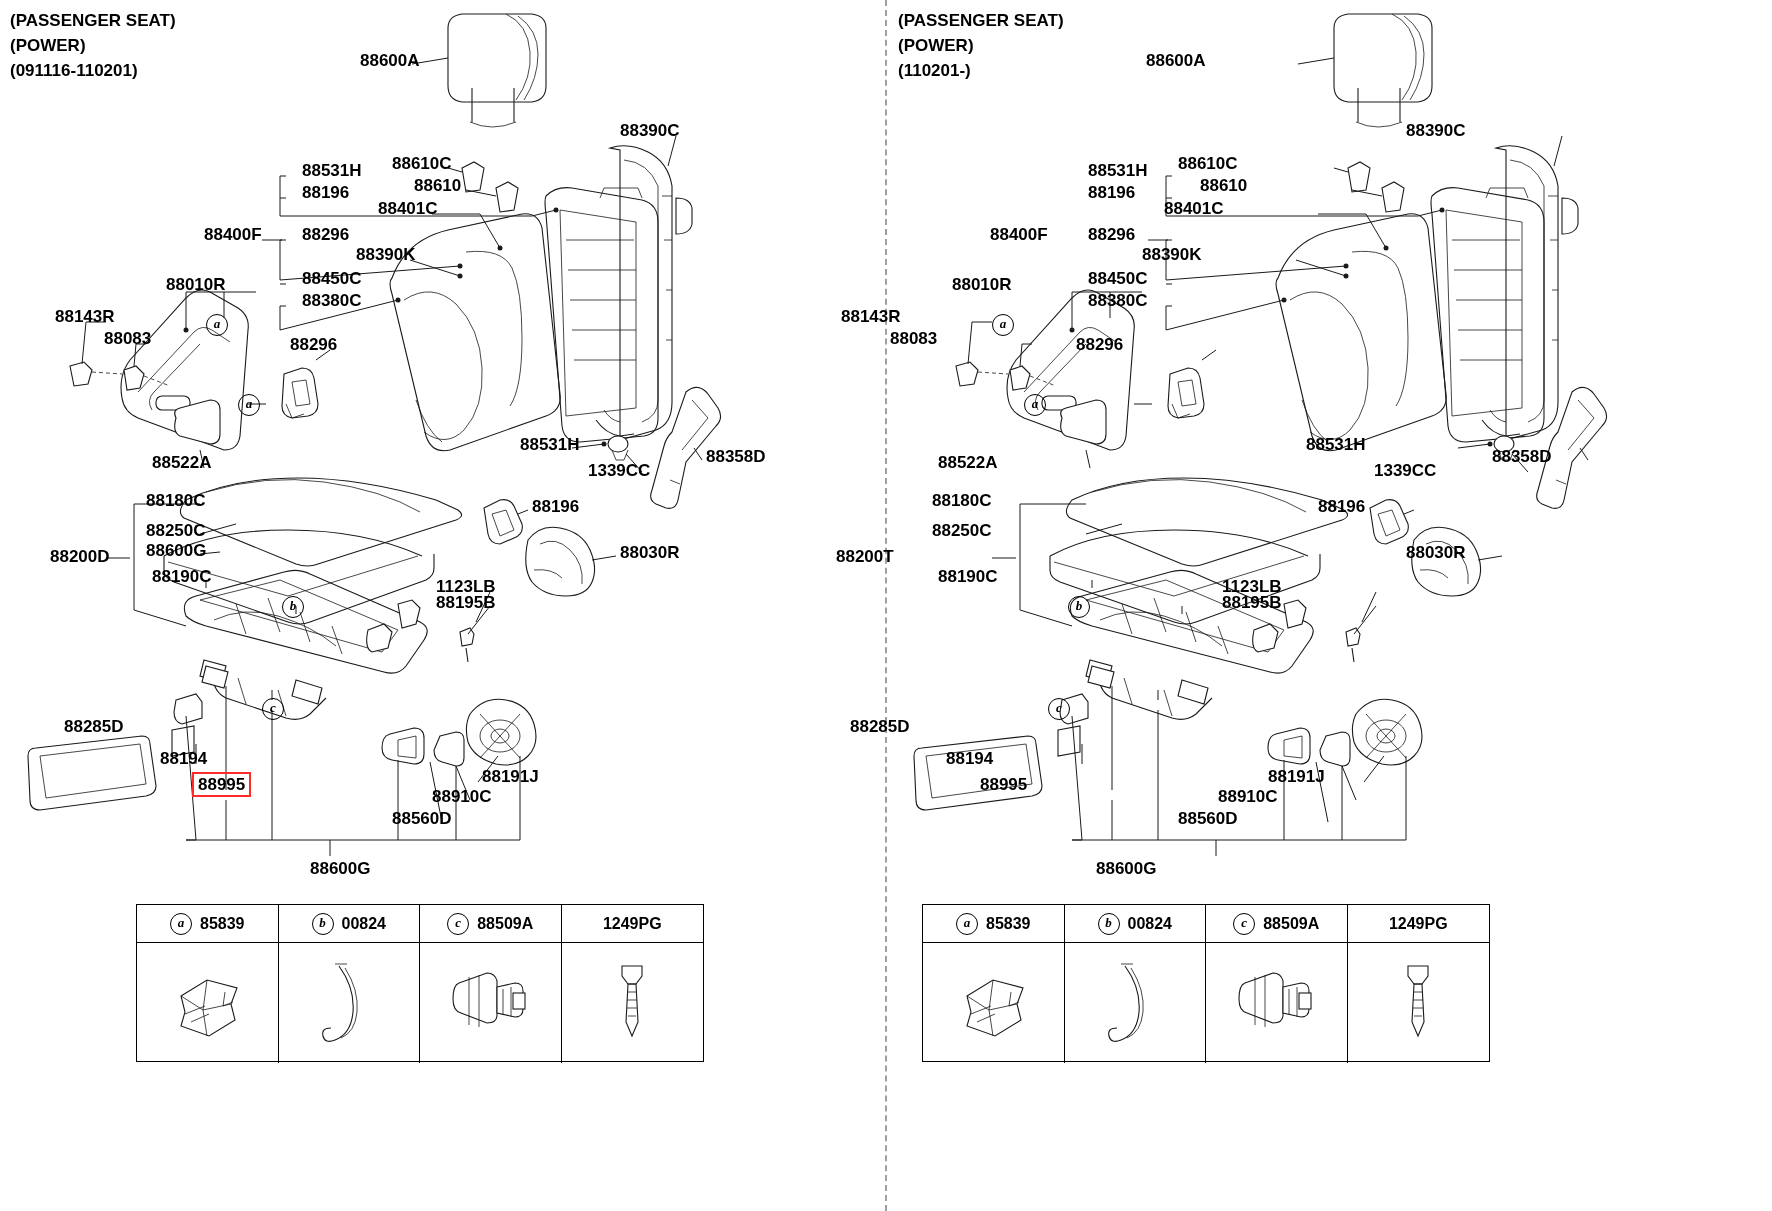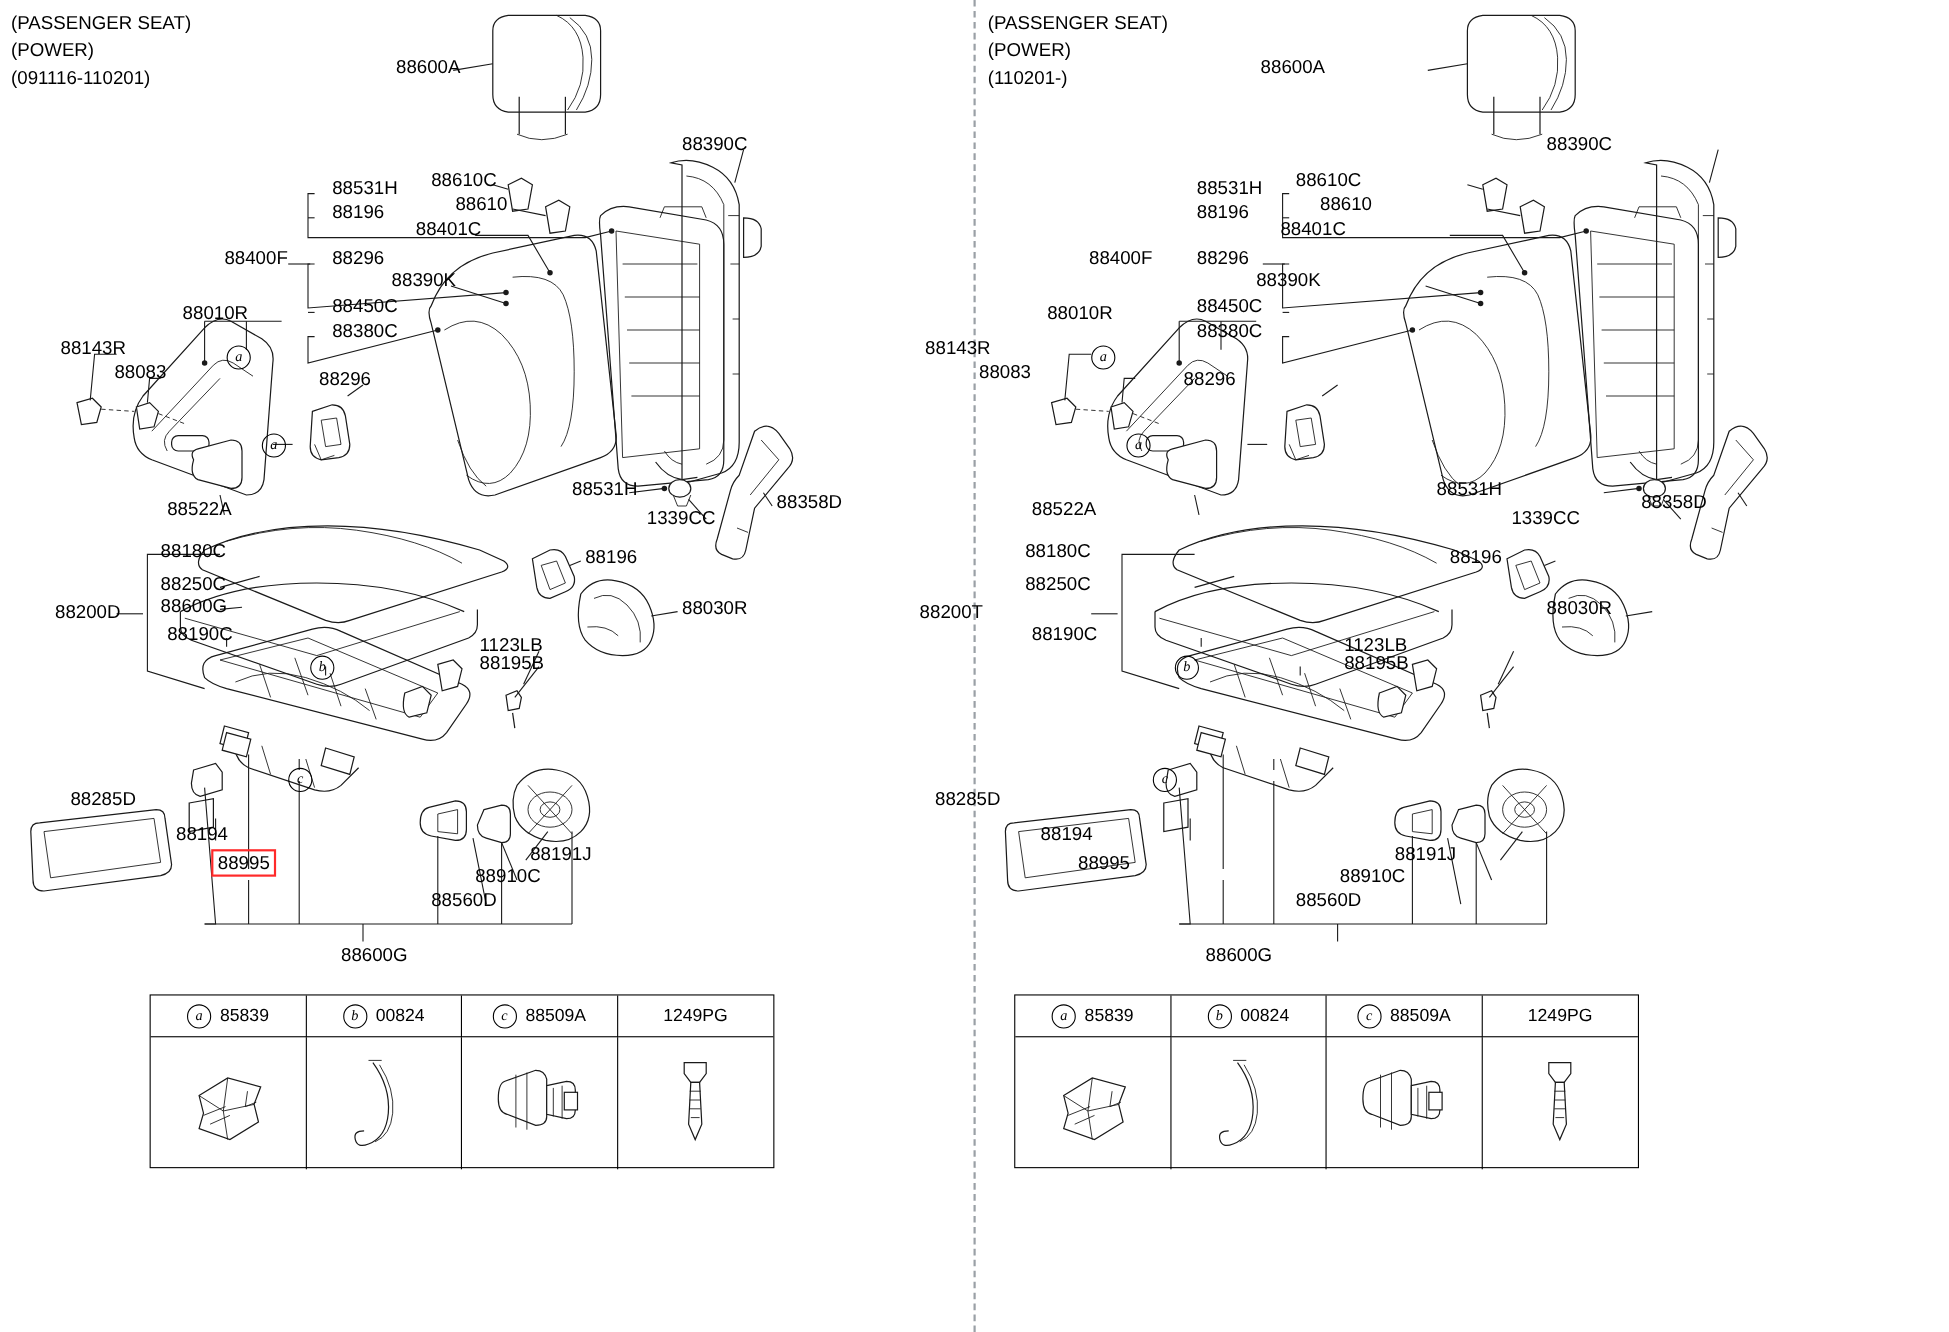--- a/index.html
+++ b/index.html
@@ -13,20 +13,21 @@
     font-family: "Liberation Sans", sans-serif;
     color: #000000;
     position: relative;
     overflow: hidden;
   }
   .stage {
     position: absolute;
     left: 0; top: 0;
     width: 1772px;
     height: 1211px;
+    font-weight: bold;
   }
   .panel {
     position: absolute;
     top: 0;
     width: 886px;
     height: 1211px;
   }
   .panel.left { left: 0; }
   .panel.right { left: 886px; }
 

